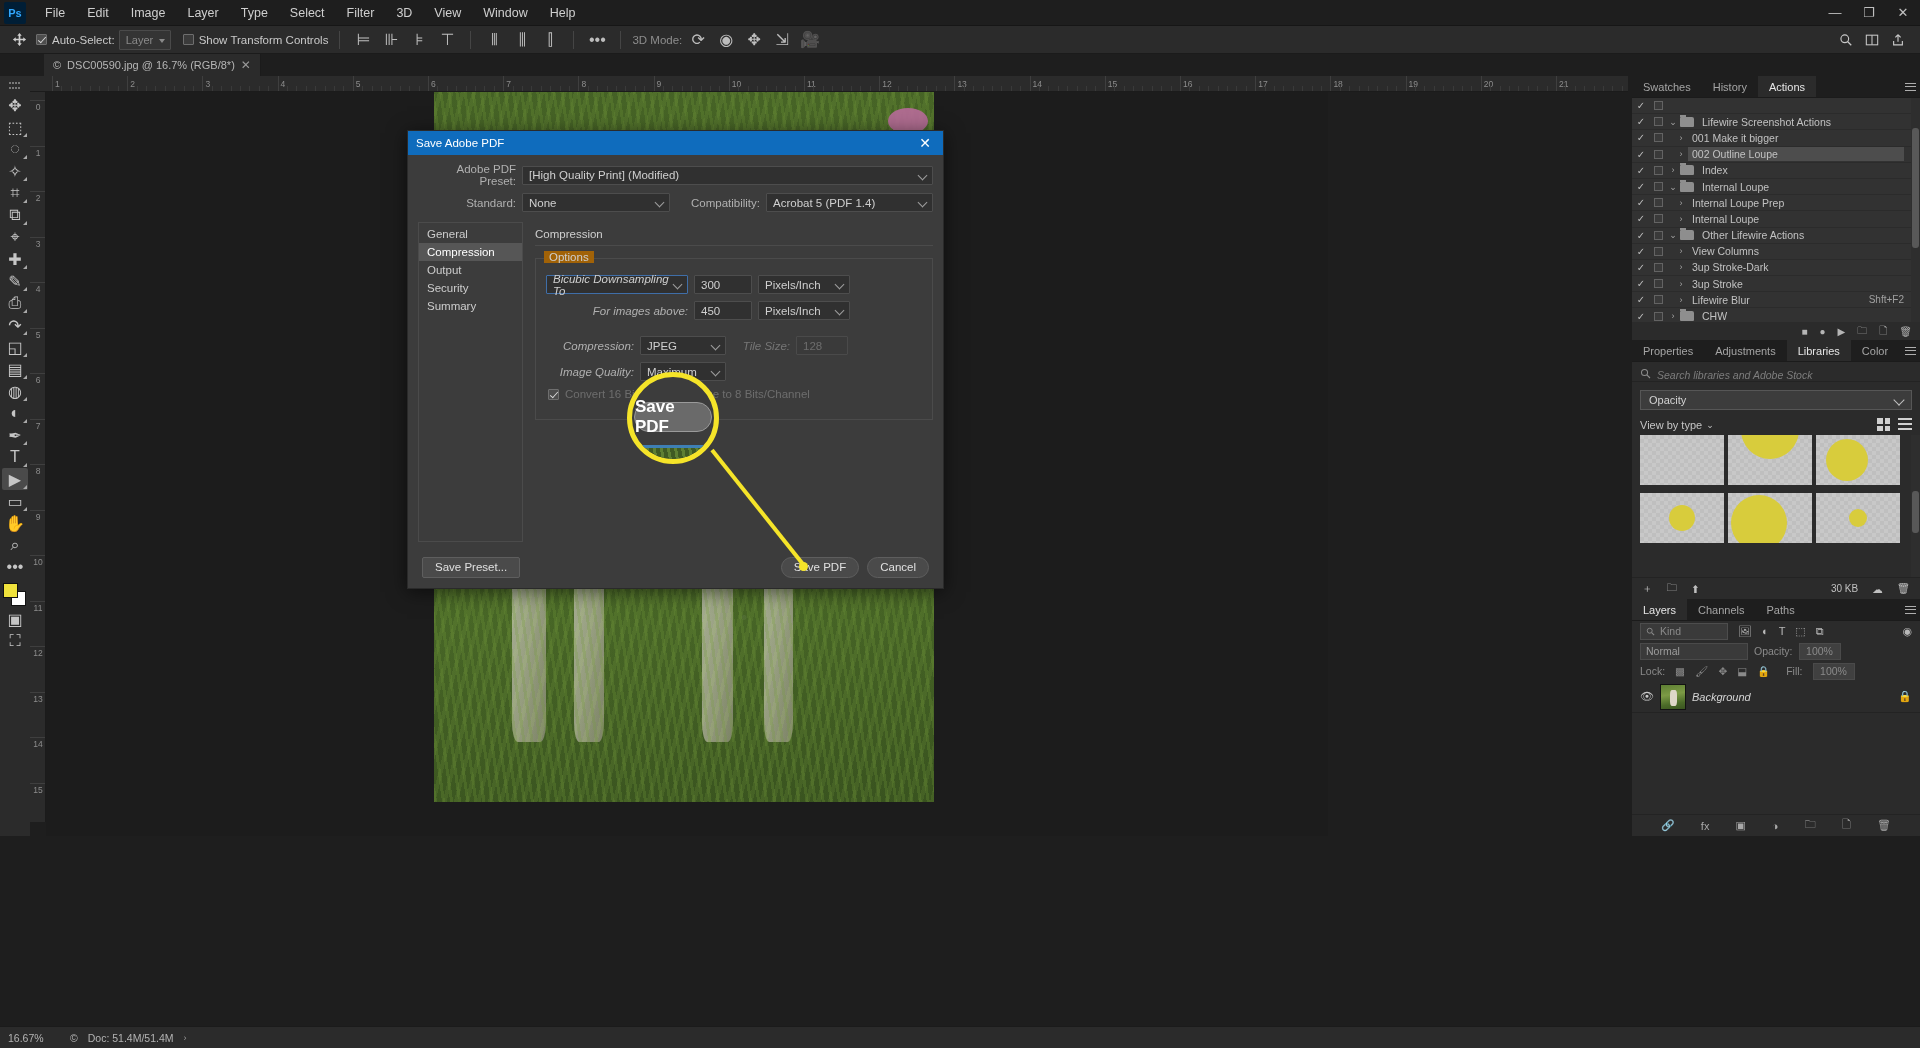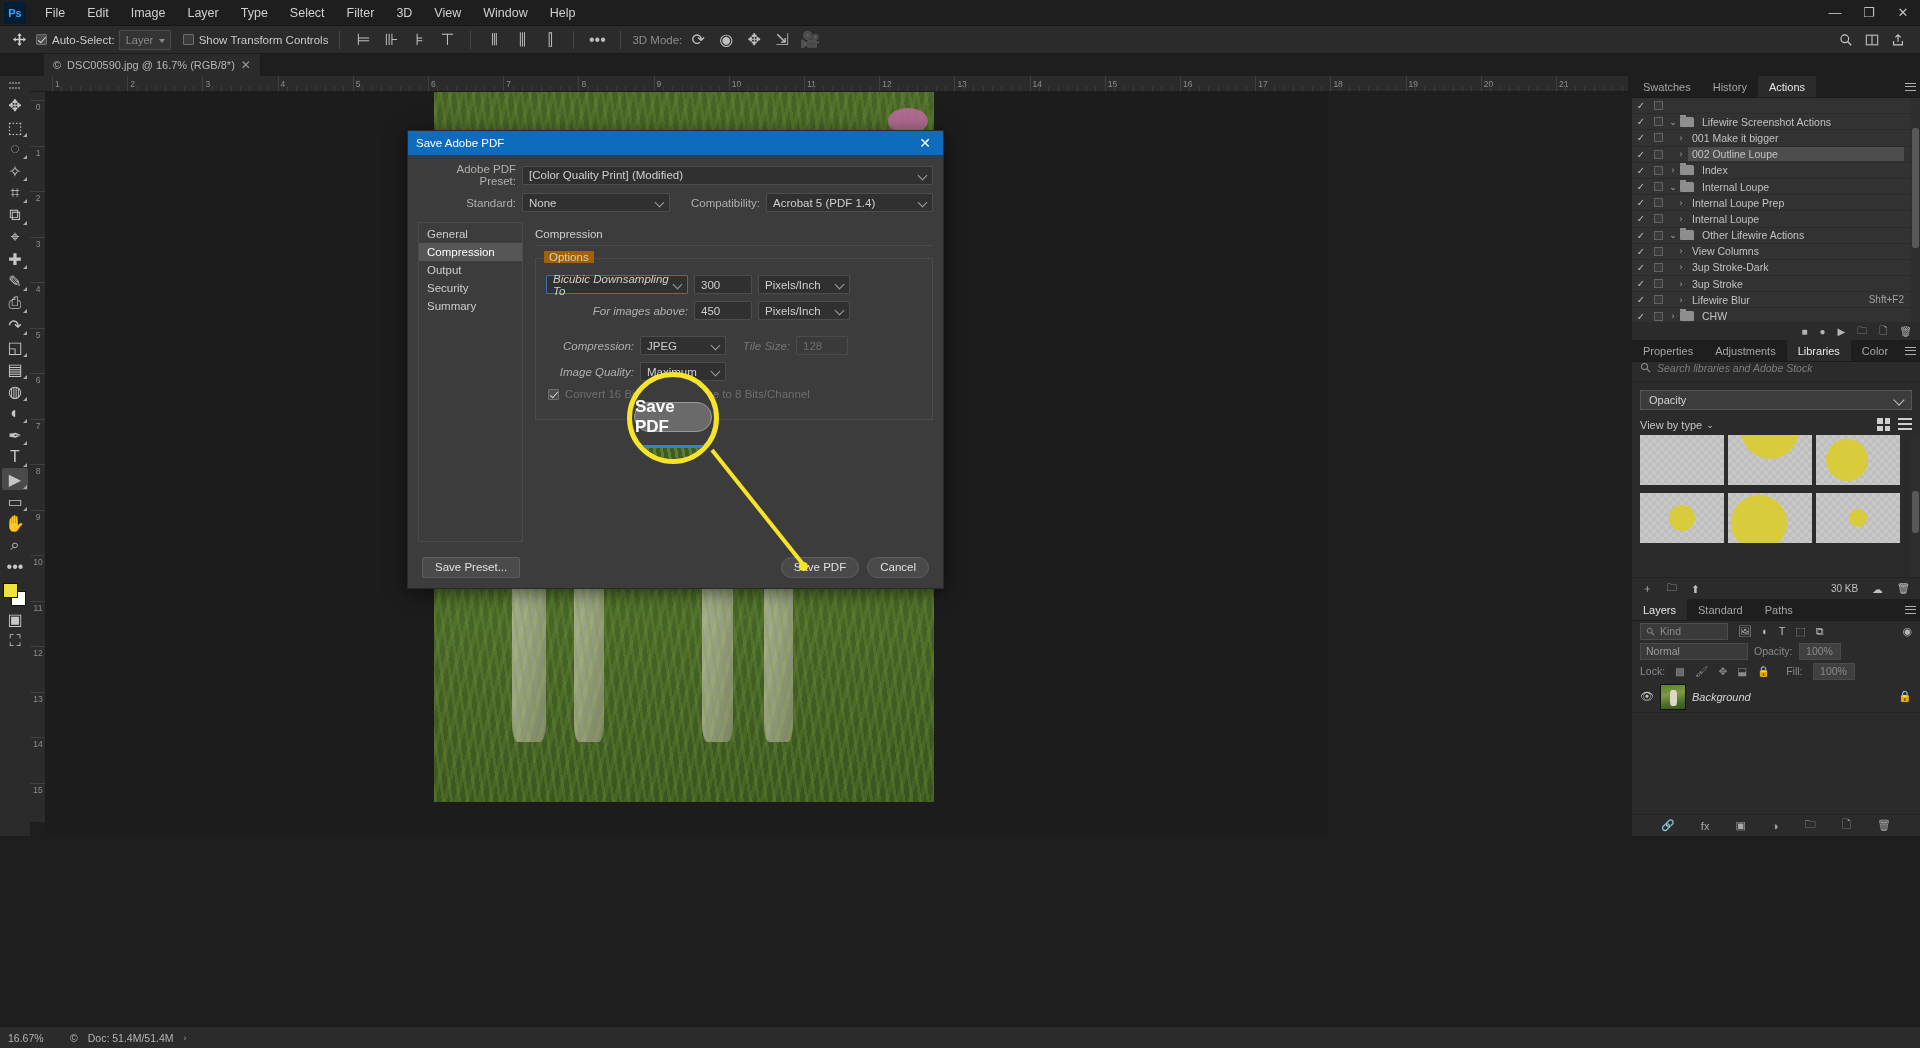--- a/index.html
+++ b/index.html
@@ -251,21 +251,21 @@
   .act-name { flex:1; padding:1px 4px; }
   .act-key { color:#a0a0a0; padding-right:16px; font-size:10px; }
   .act-scroll { position:absolute; right:0; top:0; width:9px; height:100%; background:#2e2e2e; }
   .act-thumb { position:absolute; right:1px; top:30px; width:7px; height:120px; background:#585858; border-radius:3px; }
 
   .act-toolbar { height:18px; background:#2b2b2b; display:flex; align-items:center;
                  justify-content:flex-end; gap:12px; padding-right:8px; }
   .act-toolbar .ic { color:#b5b5b5; font-size:10px; }
 
   
-  .lib-search { height:20px; display:flex; align-items:flex-start; gap:6px; padding:0 8px;
+  .lib-search { height:20px; display:flex; align-items:flex-end; gap:6px; padding:0 8px;
                 border-bottom:1px solid #232323; font-size:10.5px; color:#7d7d7d; font-style:italic; }
   .lib-select {
     margin:8px; height:20px; background:#3c3c3c; border:1px solid #565656;
     display:flex; align-items:center; padding:0 8px; font-size:11px; color:#d2d2d2;
     position:relative;
   }
   .lib-select:after { content:""; position:absolute; right:8px; top:5px; width:7px; height:7px;
     border-left:1.4px solid #c0c0c0; border-bottom:1.4px solid #c0c0c0; transform:rotate(-45deg); }
   .lib-viewrow { display:flex; align-items:center; padding:0 8px 4px 8px; font-size:11px; color:#c5c5c5; }
   .lib-viewrow .caret { margin-left:4px; font-size:9px; }
@@ -701,21 +701,21 @@
 
   <div class="dialog">
     <div class="dlg-title">
       <span>Save Adobe PDF</span>
       <span class="x">✕</span>
     </div>
 
     <div class="dlg-top">
       <div class="row">
         <span class="lbl" style="width:98px;">Adobe PDF Preset:</span>
-        <span class="fld combo" style="flex:1; margin-left:6px;">[Color Quality Print] (Modified)</span>
+        <span class="fld combo" style="flex:1; margin-left:6px;">[High Quality Print] (Modified)</span>
       </div>
       <div class="row">
         <span class="lbl" style="width:98px;">Standard:</span>
         <span class="fld combo" style="width:148px; margin-left:6px;">None</span>
         <span class="lbl" style="width:78px; margin-left:12px;">Compatibility:</span>
         <span class="fld combo" style="flex:1; margin-left:6px;">Acrobat 5 (PDF 1.4)</span>
       </div>
     </div>
 
     <div class="dlg-body">
@@ -998,21 +998,21 @@
       <span>＋</span>
       <span>🗀</span>
       <span>⬆</span>
       <span class="sz">30 KB</span>
       <span>☁</span>
       <span>🗑</span>
     </div>
 
     <div class="panel-tabs">
       <div class="ptab active">Layers</div>
-      <div class="ptab">Standard</div>
+      <div class="ptab">Channels</div>
       <div class="ptab">Paths</div>
       <div class="ptab-menu">
         <span class="hamb">
             <i></i>
             <i></i>
             <i></i>
           </span>
       </div>
     </div>
 

